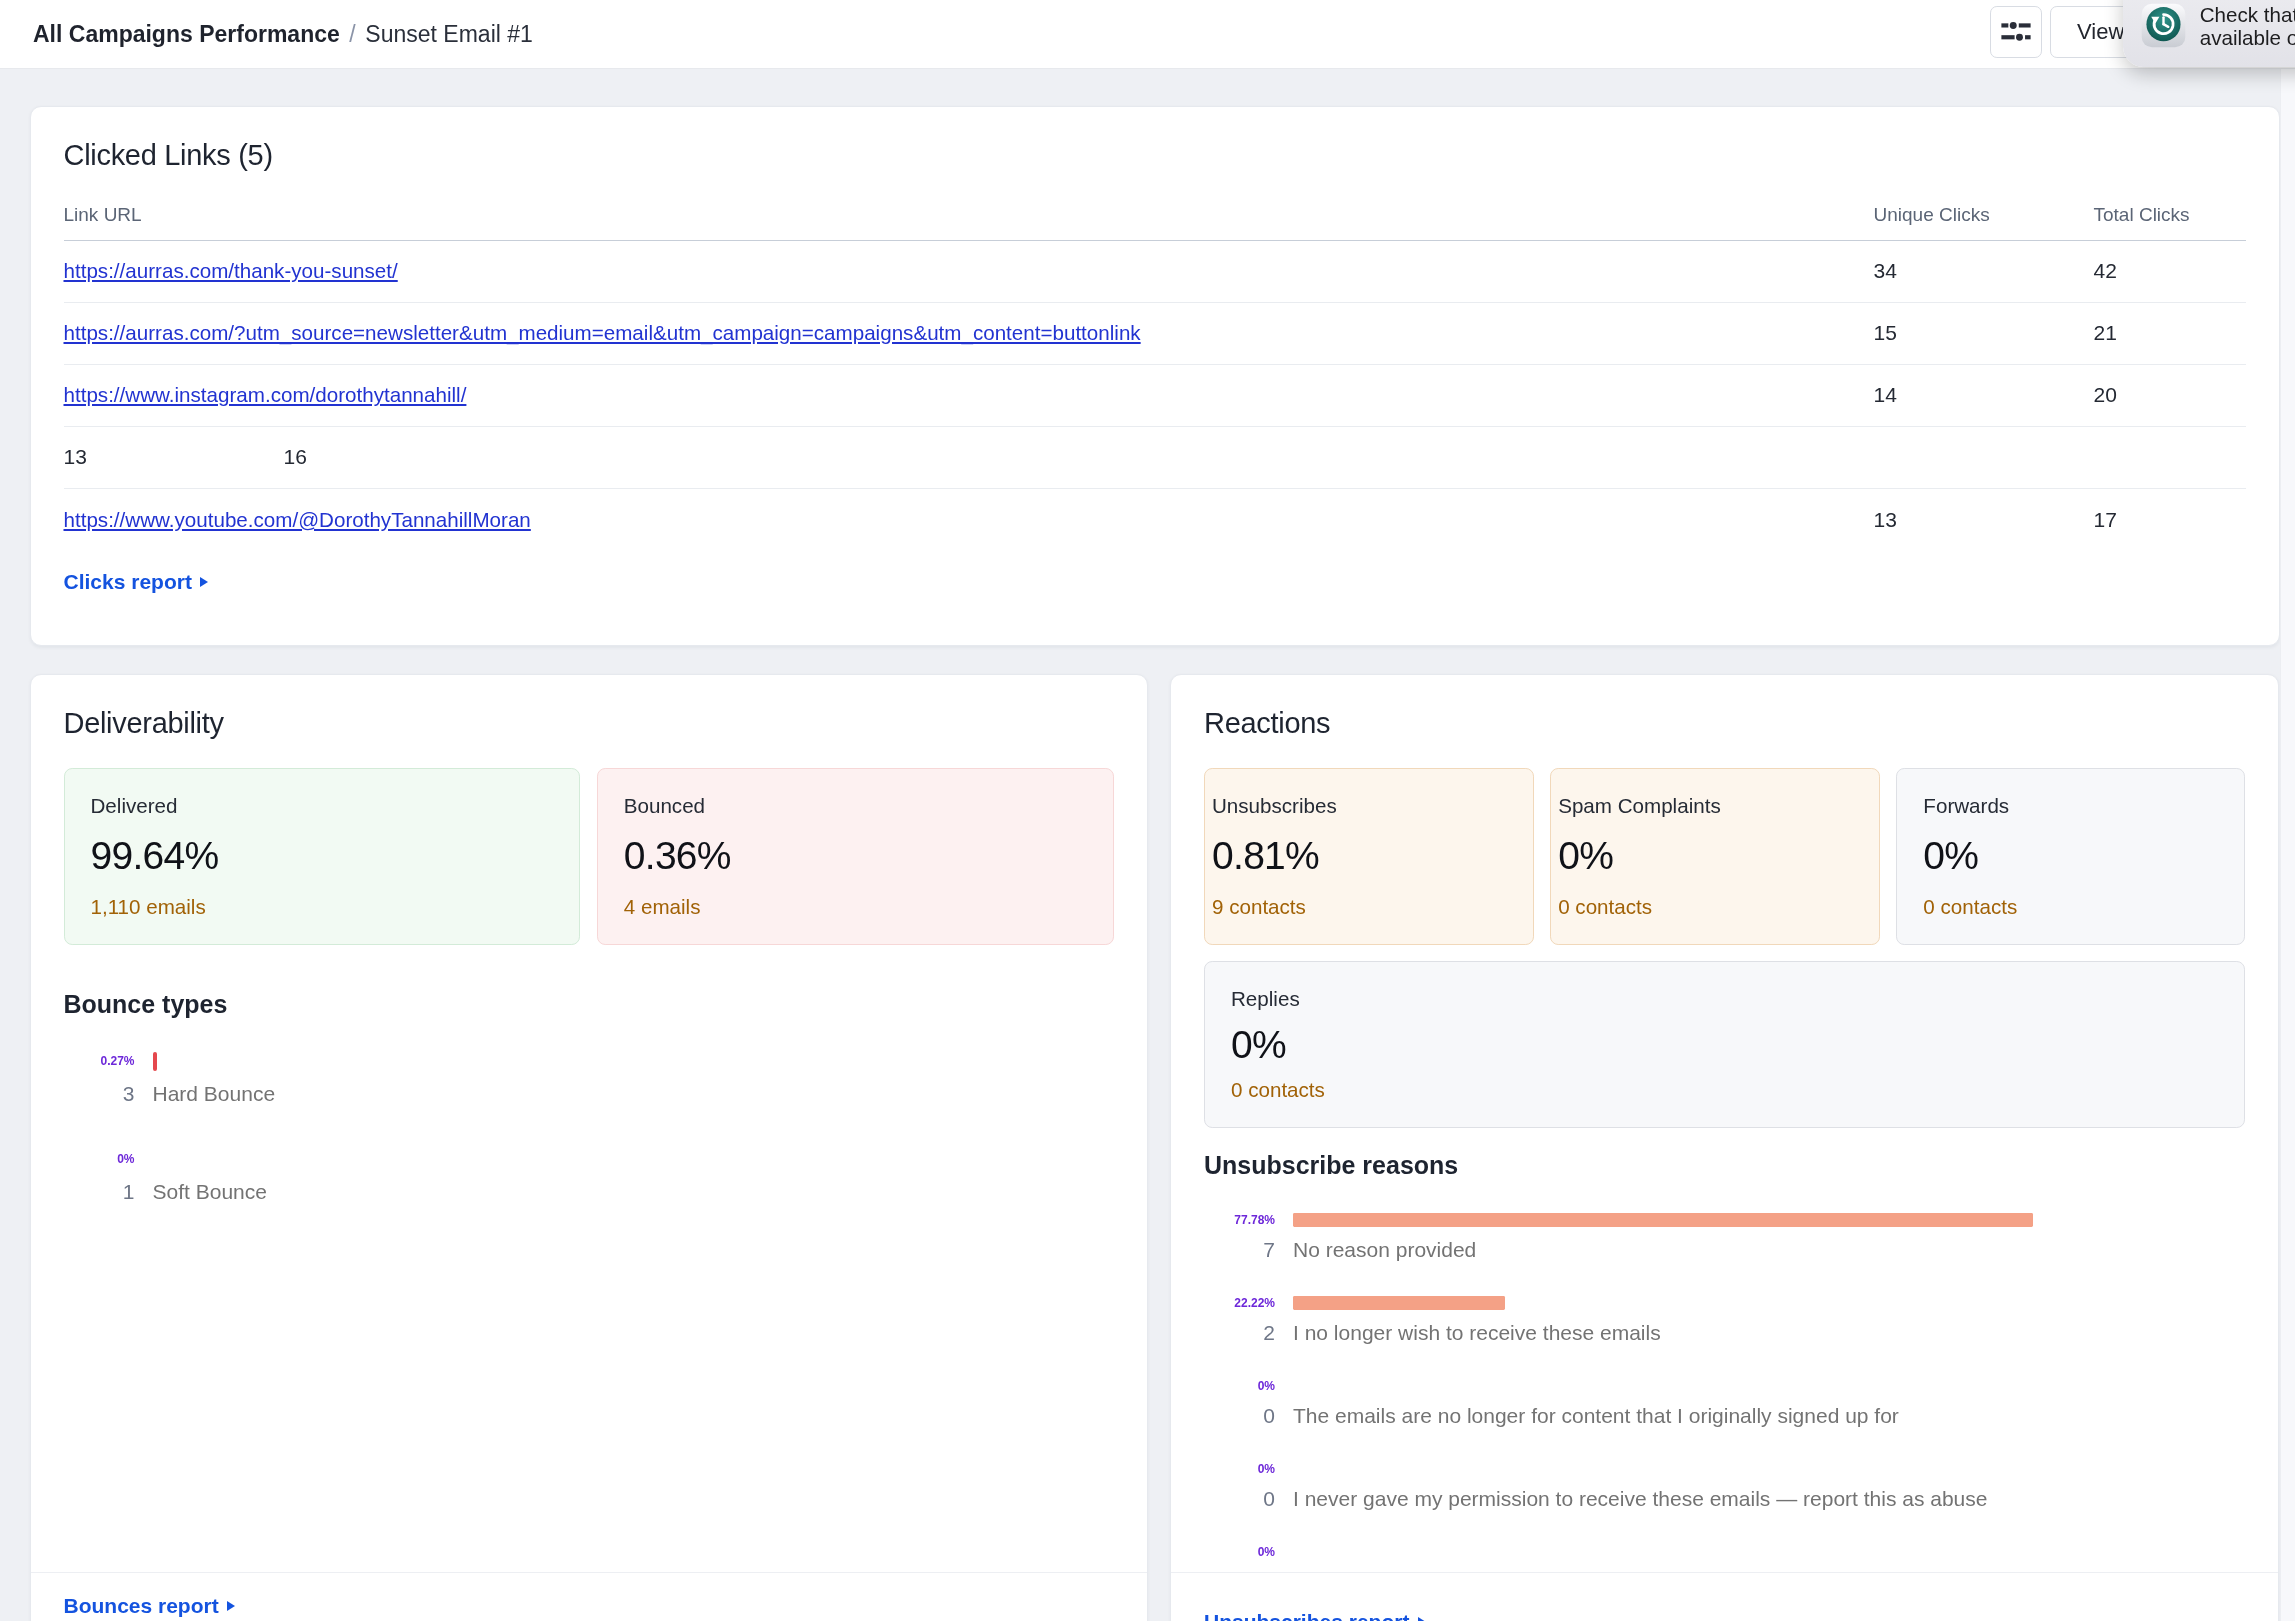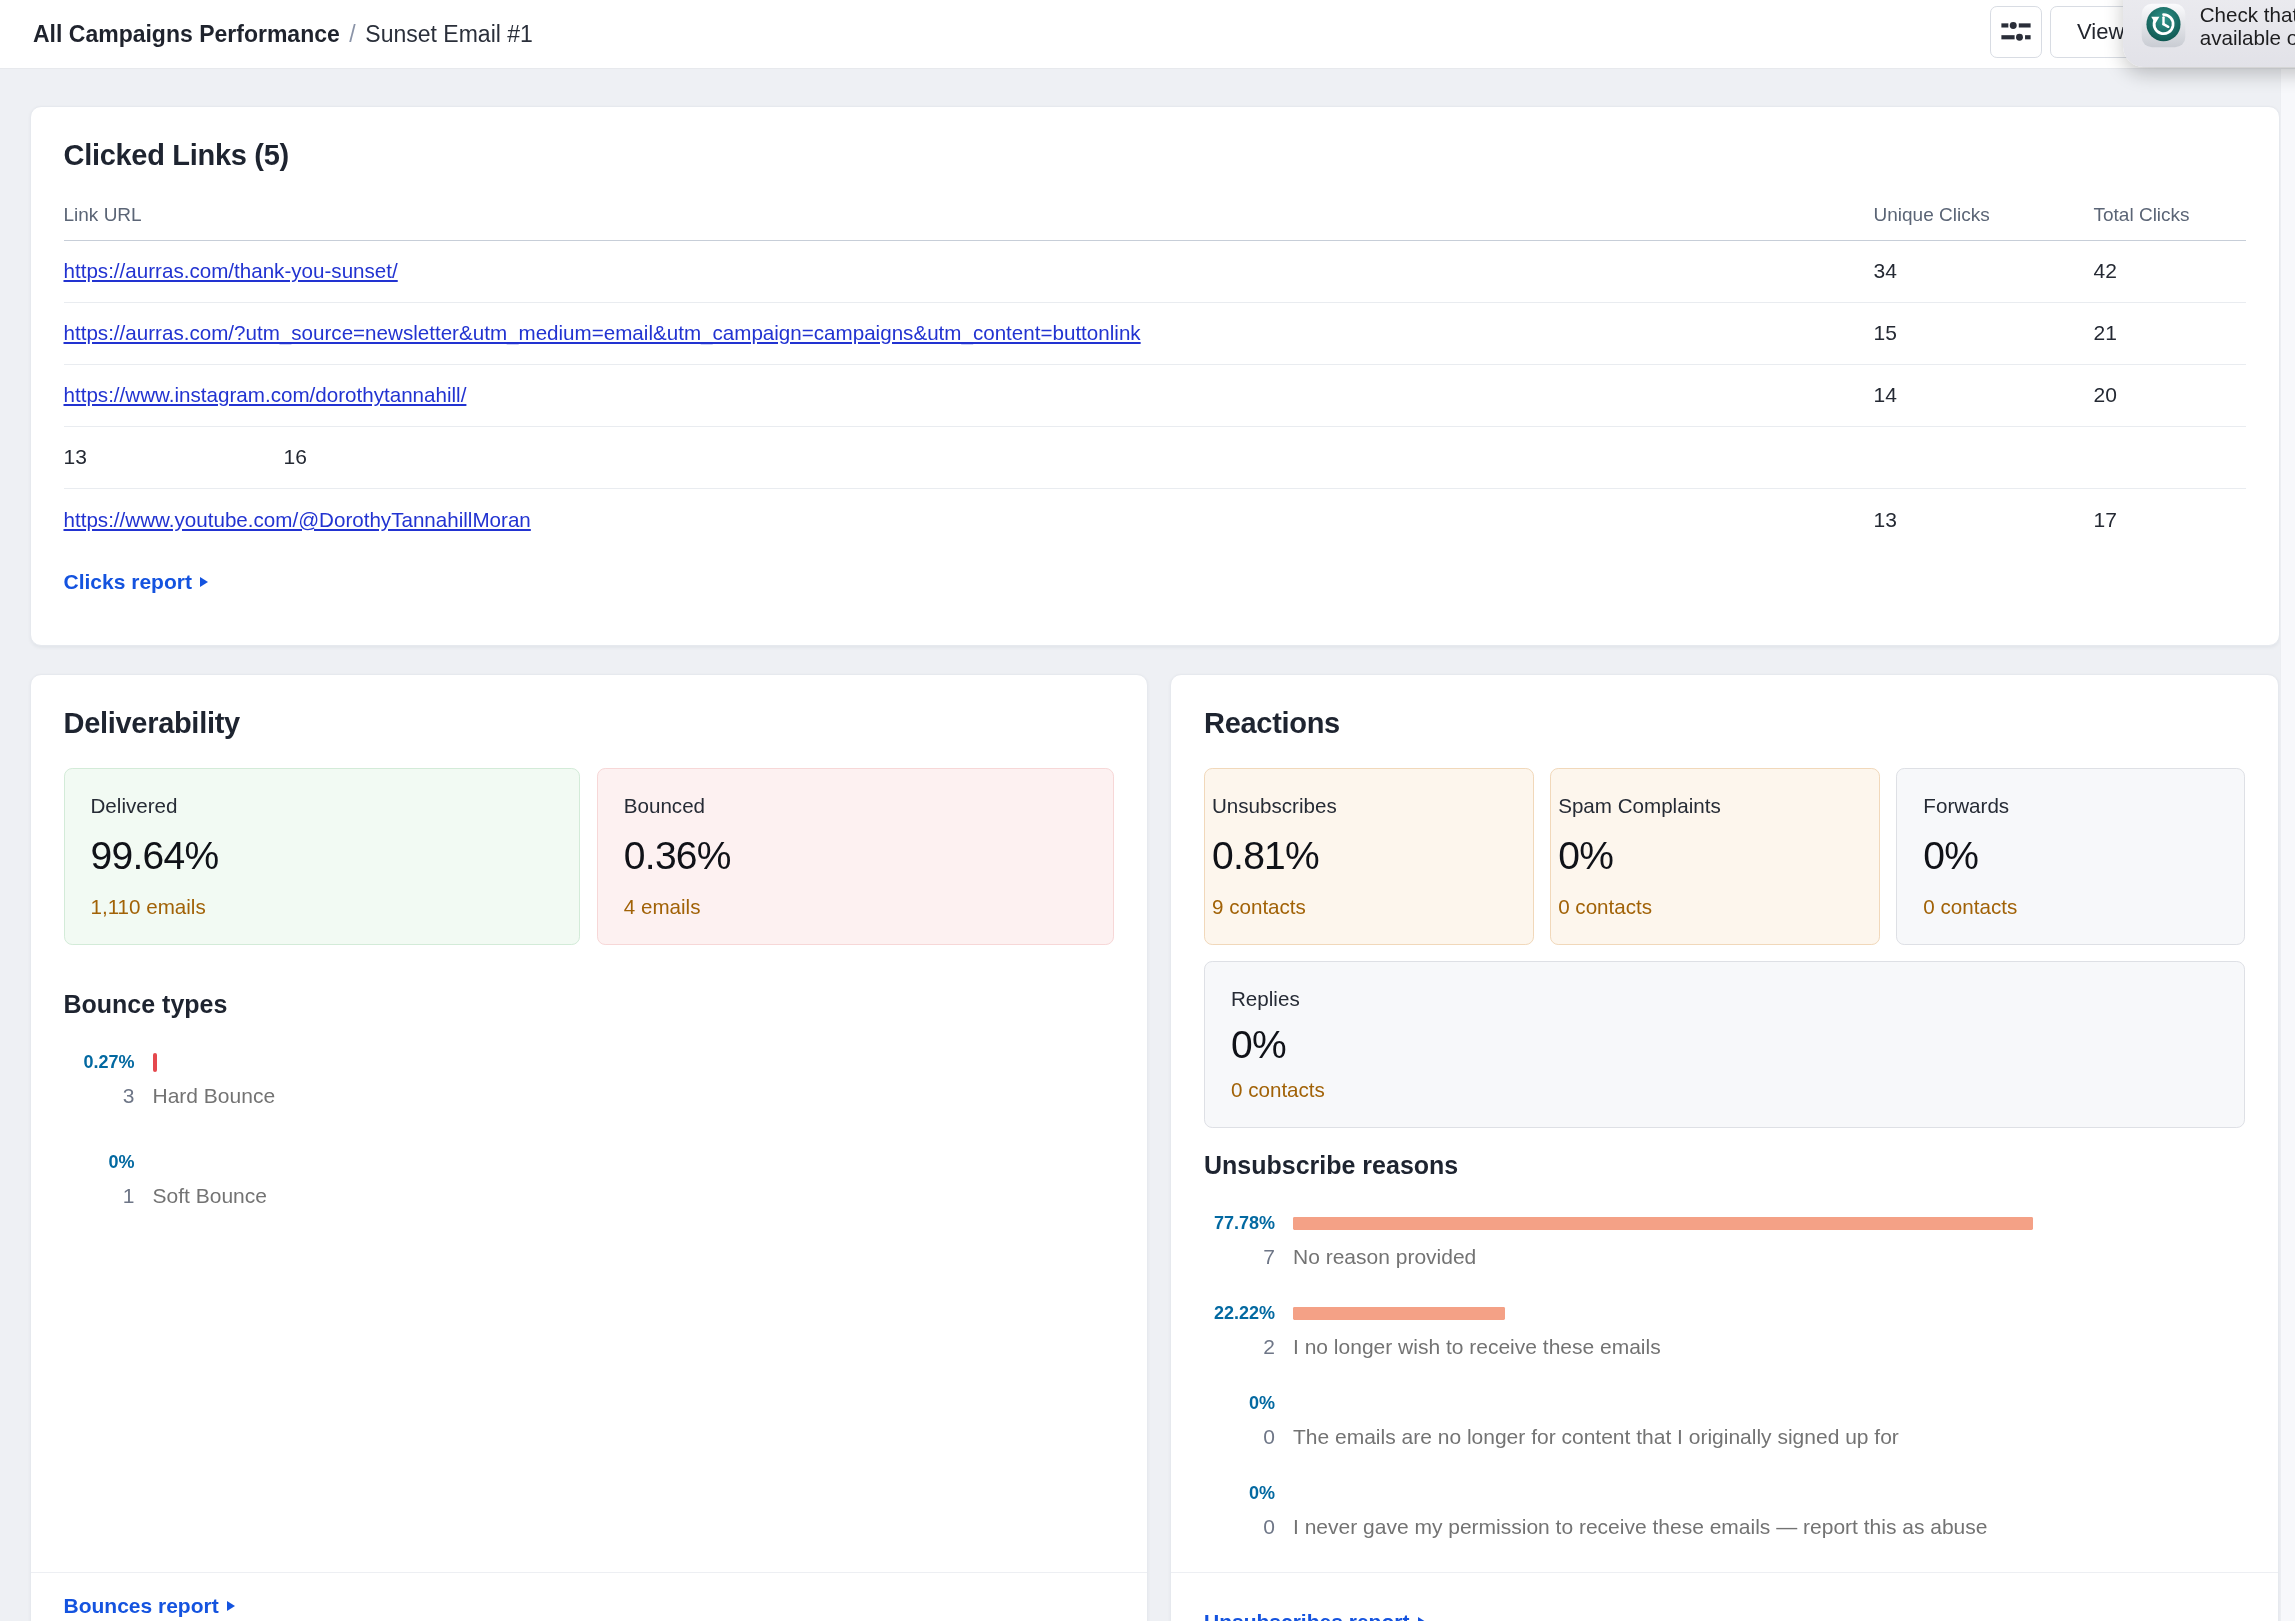--- a/index.html
+++ b/index.html
@@ -45,21 +45,21 @@
   .notif-title { font-size:22px; font-weight:bold; color:#111114; line-height:25px; margin-top:-11px; white-space:nowrap; }
   .notif-line  { font-size:20.6px; color:#1d1d1f; line-height:23px; white-space:nowrap; }
   
   .card {
     position:absolute; background:#fff; border:1.4px solid #e6e9ee; border-radius:11px;
     box-shadow:0 1.4px 3.4px rgba(20,30,55,.05); padding:32px 33px; overflow:hidden;
   }
   #card-clicked-links { left:29.5px; top:106px; width:2250px; height:540px; }
   #card-deliverability { left:29.5px; top:674px; width:1118px; height:1016px; }
   #card-reactions { left:1170px; top:674px; width:1109px; height:1016px; }
-  .card-title { font-size:29px; font-weight:bold; color:#1e2430; letter-spacing:-0.3px; }
+  .card-title { font-size:29px; font-weight:normal; color:#1e2430; letter-spacing:-0.3px; }
   .sub-title { font-size:25px; font-weight:bold; color:#1e2430; }
   
   .thead { display:flex; margin-top:32px; padding-bottom:13.7px; border-bottom:1.4px solid #c7ced8; }
   .th { font-size:19px; color:#5b6576; }
   .col-url { flex:1; }
   .col-unique { width:220px; }
   .col-total { width:152px; }
   .trow { display:flex; align-items:center; height:62px; border-bottom:1.4px solid #e9ecf0; }
   .trow:last-of-type { border-bottom:none; }
   .url-link { font-size:20.6px; color:#2233d1; text-decoration:underline; cursor:pointer; overflow:hidden; white-space:nowrap; }
@@ -81,21 +81,21 @@
   .stat-box .sub   { font-size:20.6px; color:#a16207; }
   .box-green { background:#f2faf3; border-color:#d3ebd8; }
   .box-red   { background:#fdf1f1; border-color:#f7d7d7; }
   .box-cream { background:#fdf6ed; border-color:#f1d8ba;padding-left:7px; }
   .box-gray  { background:#f7f8fa; border-color:#dee0e5; }
   .replies-box { margin-top:16.5px; height:167px; }
   
   .bar-list { margin-top:33px; }
   .bar-item { margin-bottom:34px; }
   .bar-line { display:flex; align-items:center; }
-  .pct-col { width:71px; text-align:right; flex:0 0 auto; font-size:18px; font-weight:bold; color:#0369a1; }
+  .pct-col { width:71px; text-align:right; flex:0 0 auto; font-size:12px; font-weight:bold; color:#6d28d9; }
   .bar-track { flex:1; margin-left:18px; }
   .hbar { height:13.7px; background:#f4a186; border-radius:1.4px; width:0; }
   .tick { height:19px; background:#e5484d; border-radius:2.1px; width:0; }
   .count-line { display:flex; margin-top:11px; align-items:baseline; }
   .count-col { width:71px; text-align:right; flex:0 0 auto; font-size:21px; color:#6e7687; }
   .item-label { margin-left:18px; font-size:21px; color:#737373; }
   .bounce-list .bar-item { margin-bottom:44px; }
   
   .card-footer {
     position:absolute; left:0; right:0; top:897px;

